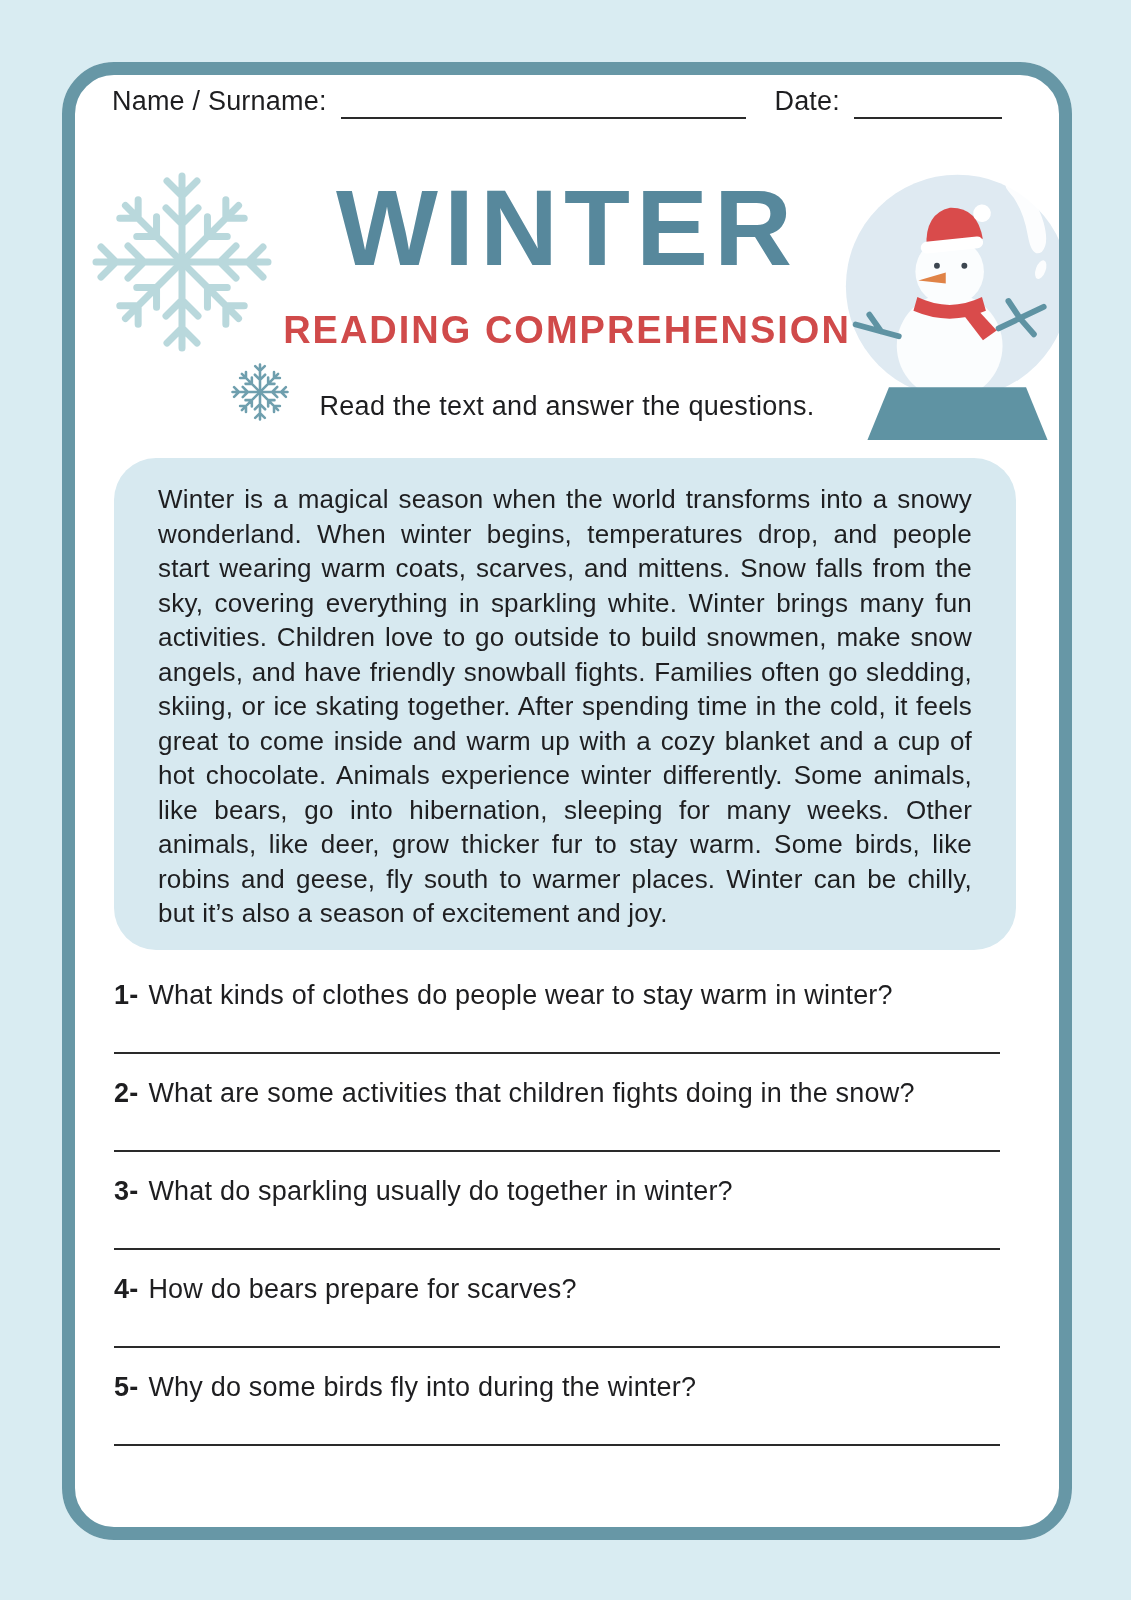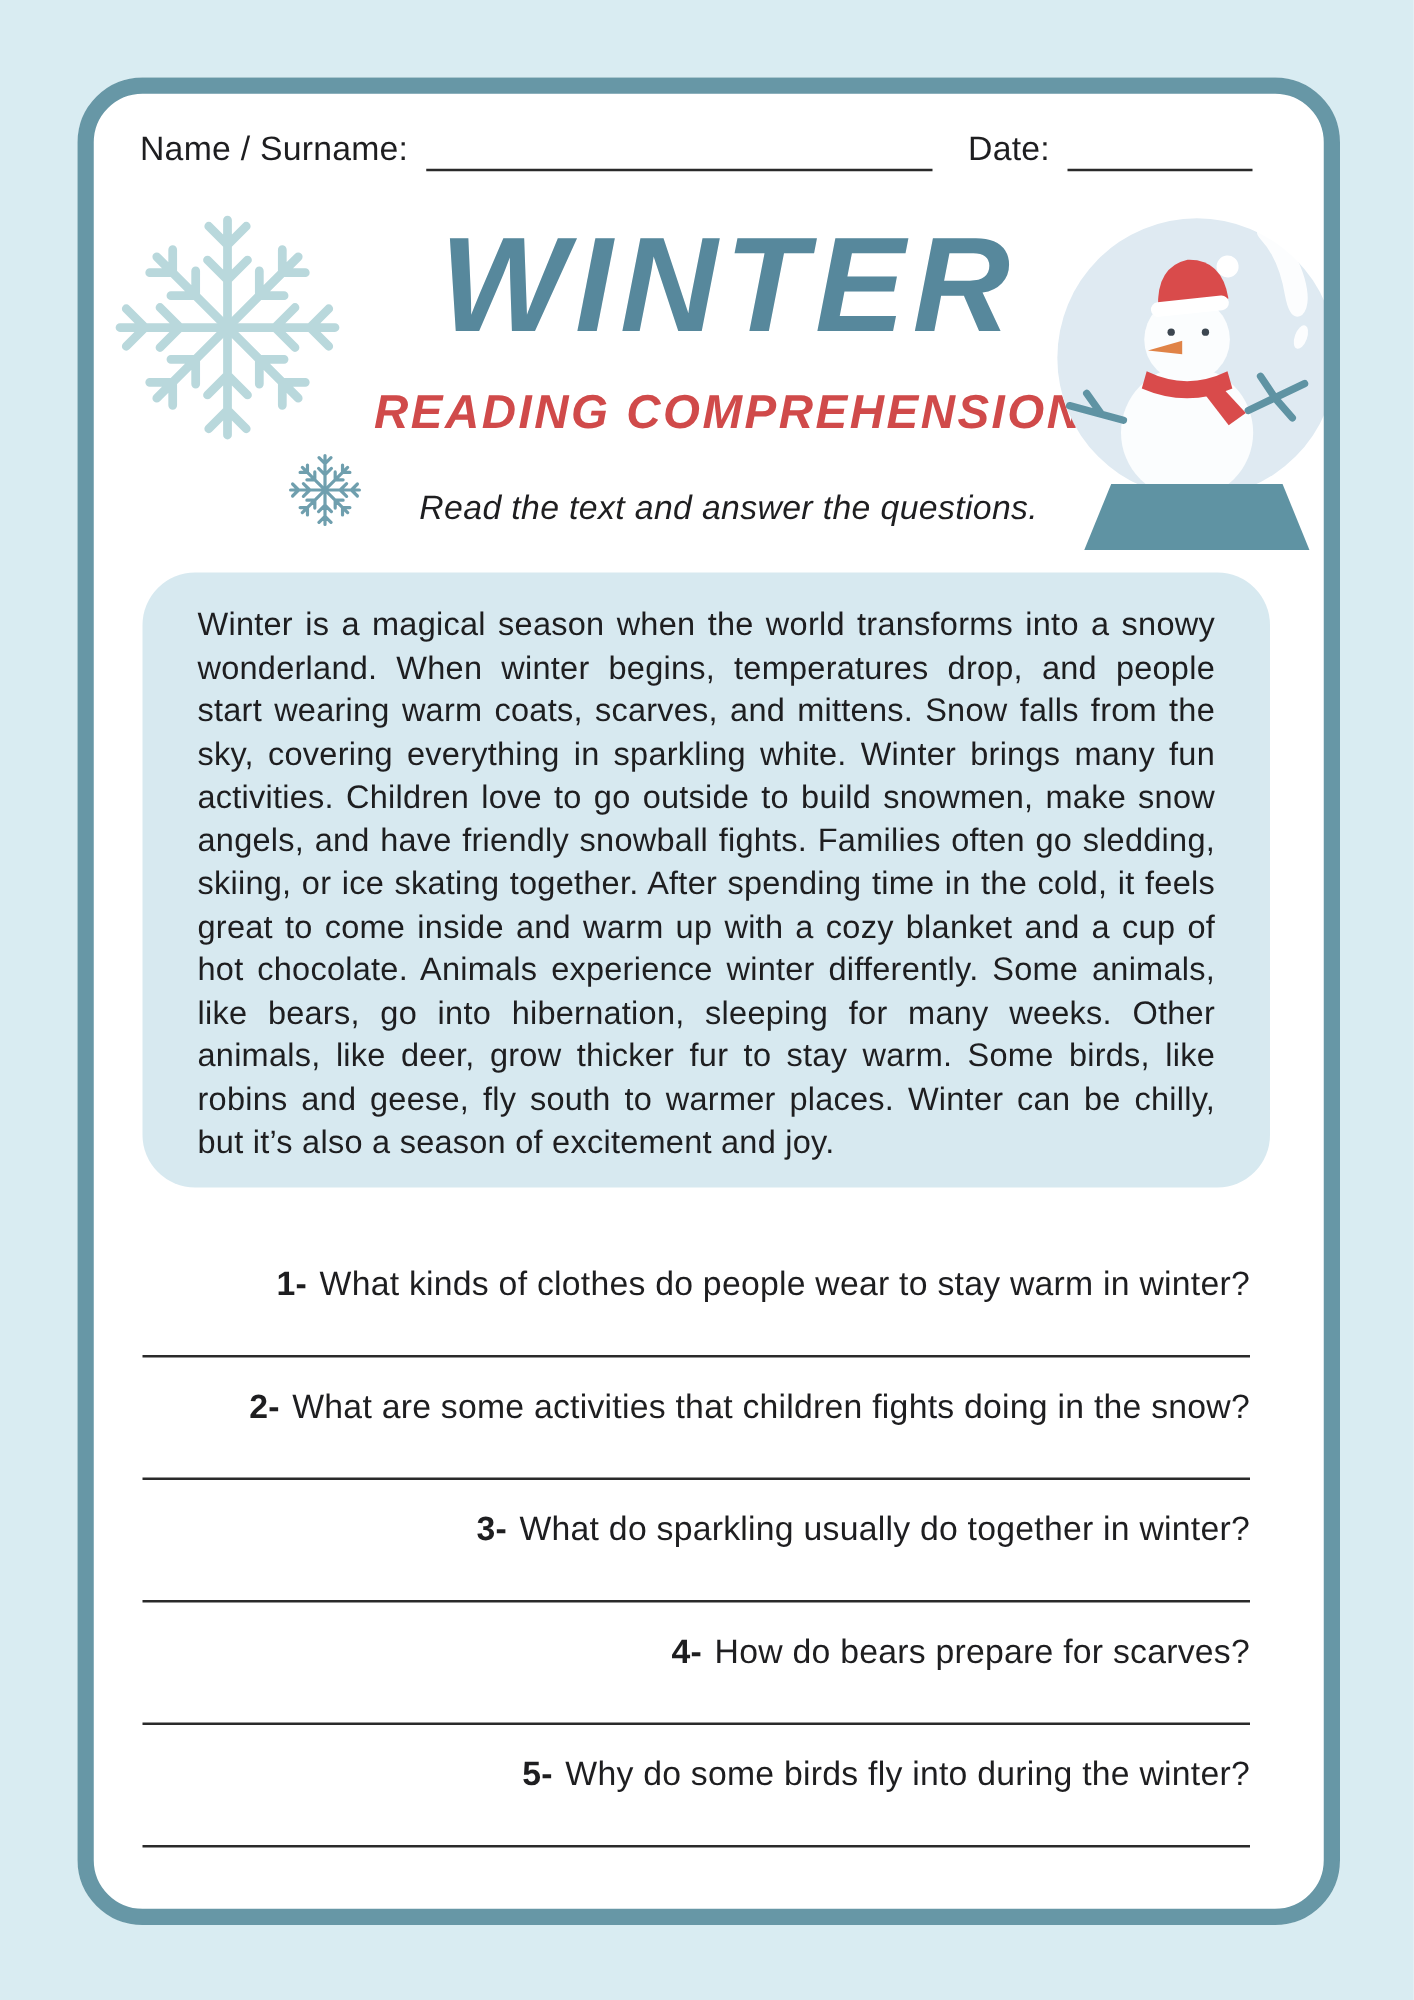--- a/index.html
+++ b/index.html
@@ -22,32 +22,32 @@
     position:absolute; left:62px; top:62px; width:1010px; height:1478px;
     background:var(--card-bg); border-radius:52px; z-index:1;
   }
   .card-frame{
     position:absolute; left:62px; top:62px; width:1010px; height:1478px;
     border:13px solid var(--frame); border-radius:52px;
     z-index:30; pointer-events:none;
   }
   
   .header-row{
-    position:absolute; left:50px; top:42px; right:70px;
+    position:absolute; left:50px; top:24px; right:70px;
     display:flex; align-items:flex-end; font-size:27px; letter-spacing:.2px;
   }
   .header-row .label{white-space:nowrap; padding-bottom:2px;}
   .write-line{border-bottom:2px solid var(--line); height:30px;}
   .name-line{flex:1; margin:0 28px 0 14px;}
   .date-line{width:148px; margin-left:14px;}
   
   .flake-big{position:absolute; left:20px; top:100px; width:200px; height:200px;}
   .flake-small{position:absolute; left:166px; top:298px; width:64px; height:64px;}
   
-  .title-block{position:absolute; left:111px; top:112px; width:820px; text-align:center; line-height:1;font-style:italic;}
+  .title-block{position:absolute; left:95px; top:112px; width:820px; text-align:center; line-height:1;}
   .title-main{
     font-size:108px; font-weight:700; letter-spacing:6px;
     color:var(--title);
   }
   .title-sub{
     margin-top:29px; font-size:38px; font-weight:700; letter-spacing:2px;
     color:var(--subtitle);
   }
   .title-instruction{margin-top:44px; font-size:27px; color:var(--text); letter-spacing:.3px;}
   
@@ -56,21 +56,21 @@
   .passage{
     position:absolute; left:52px; top:396px; width:902px; height:492px;
     background:var(--passage-bg); border-radius:42px;
     padding:24px 44px; overflow:hidden;
   }
   .passage p{
     font-size:26px; line-height:34.5px; text-align:justify; color:var(--text);
     letter-spacing:.2px;
   }
   
-  .questions{position:absolute; left:52px; top:944px; width:886px;text-align:right;}
+  .questions{position:absolute; left:52px; top:912px; width:886px;}
   .q-row{position:relative; height:98px;}
   .q-text{position:absolute; top:6px; left:0; right:0; font-size:27px; letter-spacing:.2px;}
   .q-num{font-weight:700; margin-right:10px;}
   .q-line{position:absolute; top:78px; left:0; right:0; border-top:2px solid var(--line); height:0;}
 </style>
 </head>
 <body>
 
 <div class="page">
 

